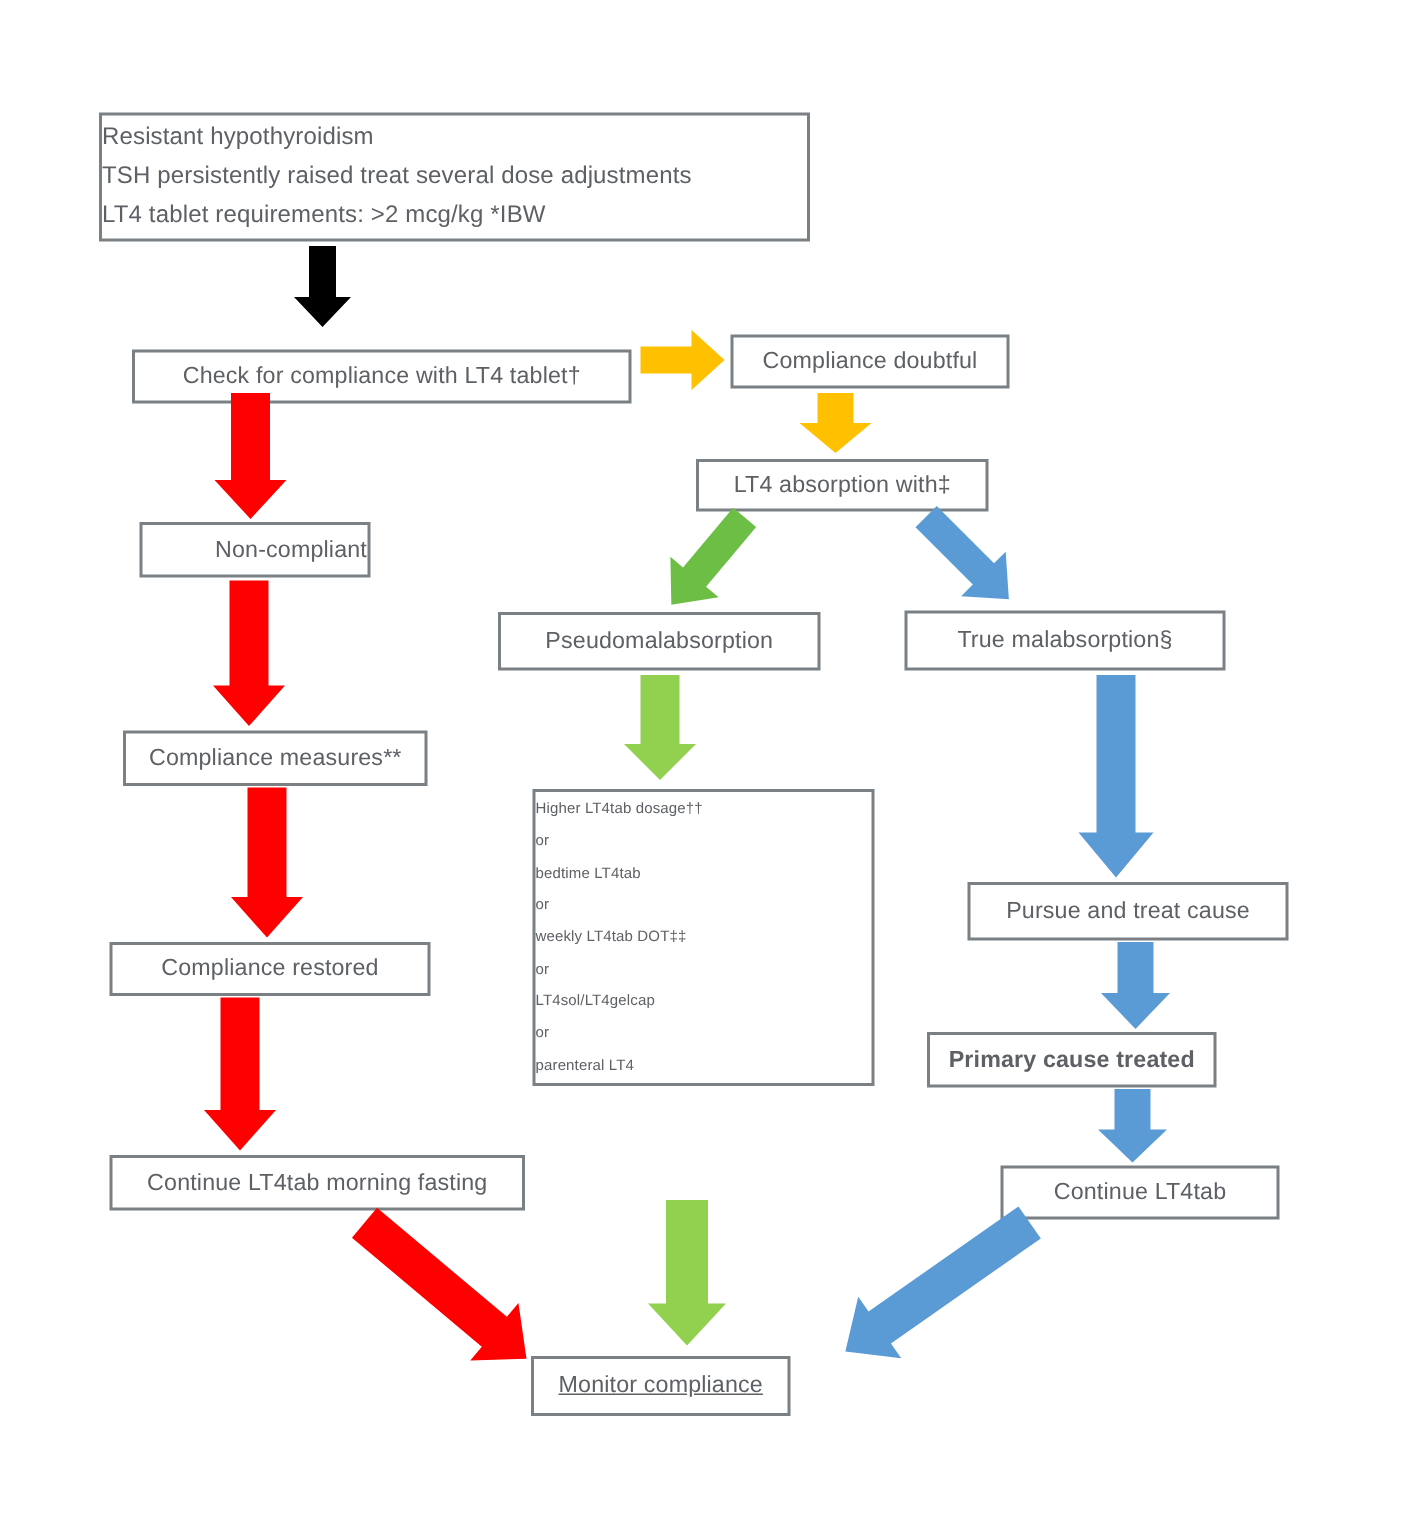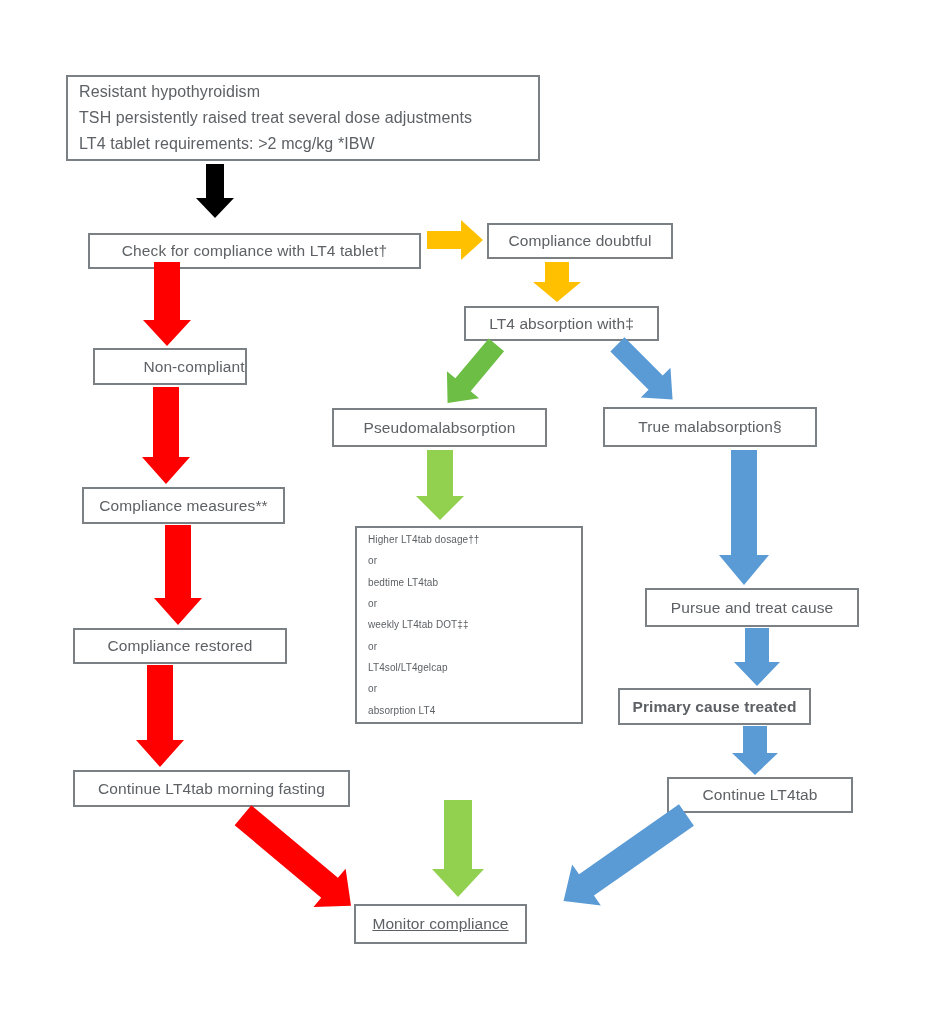--- a/index.html
+++ b/index.html
@@ -8,21 +8,21 @@
     font-family:"Liberation Sans",sans-serif;
   }
   .node{
     position:absolute;box-sizing:border-box;background:#ffffff;
     border:2px solid #7a8084;color:#5d6165;
     display:flex;align-items:center;justify-content:center;
     font-size:15.5px;white-space:nowrap;letter-spacing:0.1px;
   }
   .node.multiline{
     flex-direction:column;align-items:flex-start;justify-content:center;
-    padding-left:11px;white-space:normal;
+    white-space:normal;
   }
   #start-box div{line-height:26px;font-size:16px;}
   #options-box div{line-height:21.3px;font-size:10px;}
   .arrow{position:absolute;overflow:visible;transform-origin:50% 50%;}
 </style>
 </head>
 <body>
 
 <div id="canvas">
 
@@ -61,21 +61,21 @@
   </div>
   <div class="node multiline" id="options-box" style="left:355px;top:526px;width:228px;height:198px;">
     <div>Higher LT4tab dosage††</div>
     <div>or</div>
     <div>bedtime LT4tab</div>
     <div>or</div>
     <div>weekly LT4tab DOT‡‡</div>
     <div>or</div>
     <div>LT4sol/LT4gelcap</div>
     <div>or</div>
-    <div>absorption LT4</div>
+    <div>parenteral LT4</div>
   </div>
 
   <div class="node" style="left:603px;top:407px;width:214px;height:40px;">
     <span>True malabsorption§</span>
   </div>
   <div class="node" style="left:645px;top:588px;width:214px;height:39px;">
     <span>Pursue and treat cause</span>
   </div>
   <div class="node" style="left:618px;top:688px;width:193px;height:37px;font-weight:bold;">
     <span>Primary cause treated</span>

